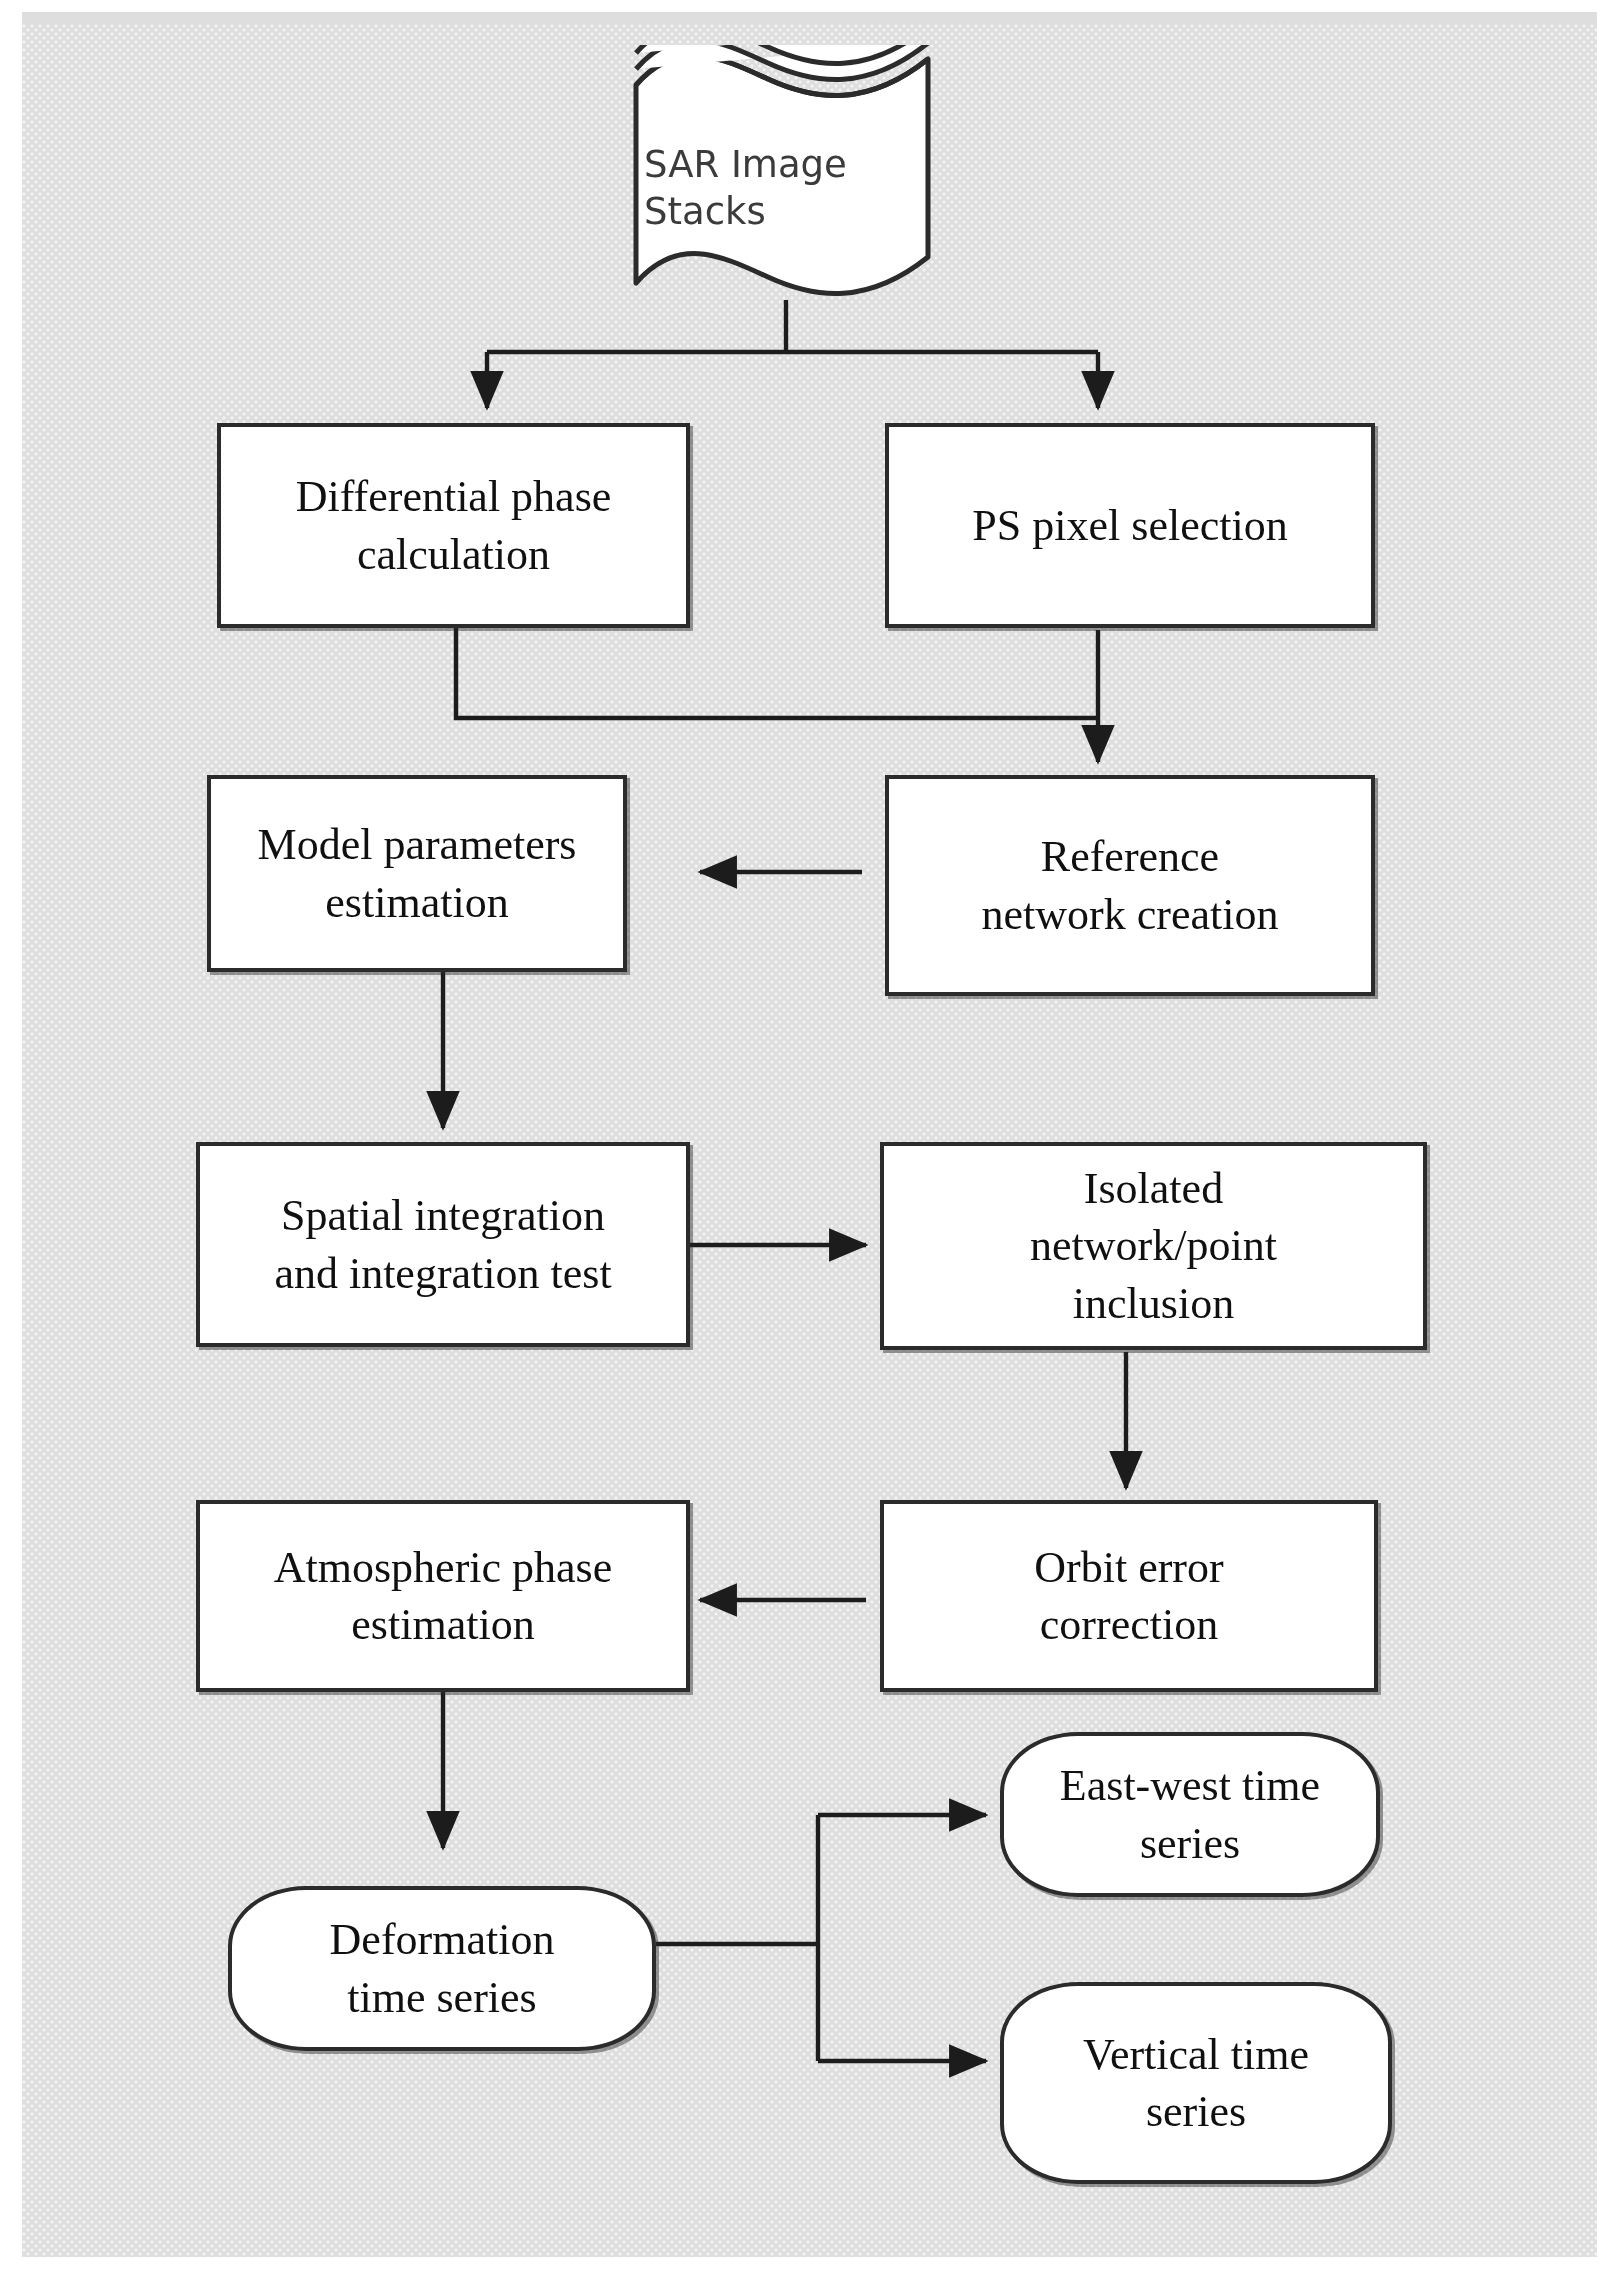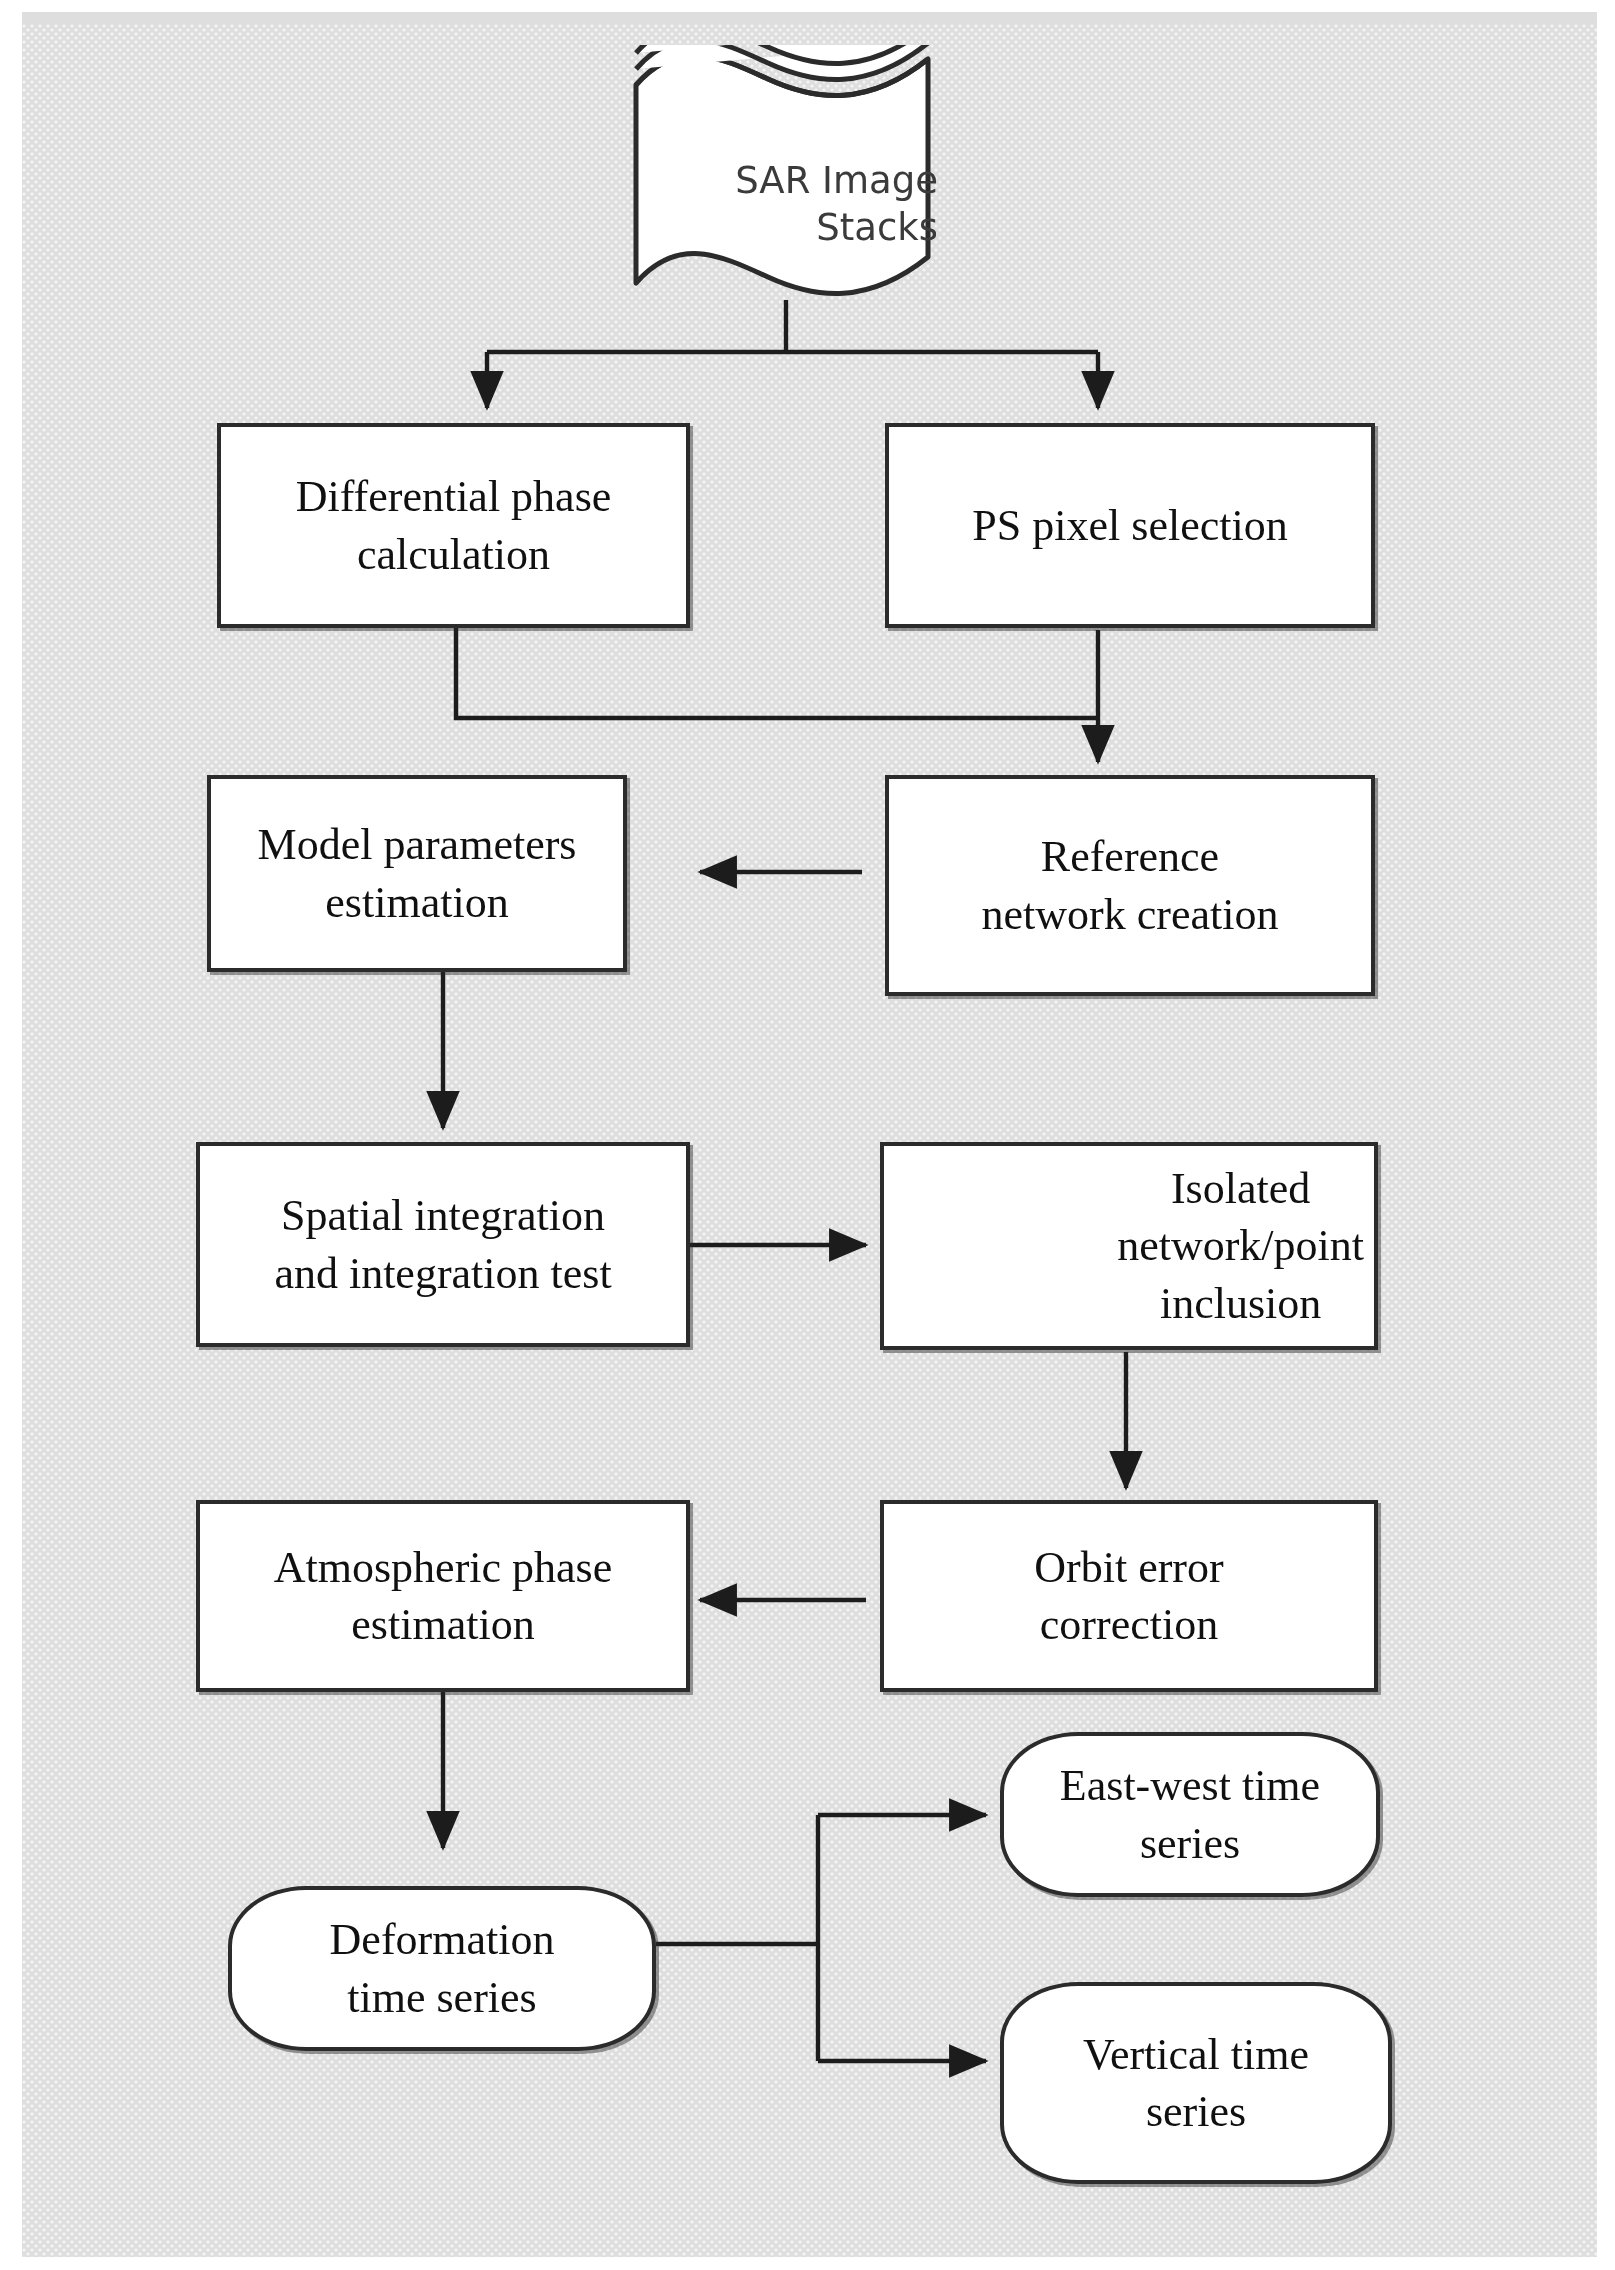--- a/index.html
+++ b/index.html
@@ -72,30 +72,29 @@
   
   #doc-node {
     position: absolute;
     left: 628px;
     top: 45px;
     width: 310px;
     height: 255px;
   }
   #doc-node .doc-text {
     position: absolute;
-    left: 0;
+    left: 16px;
     top: 96px;
     width: 310px;
-    text-align: right;
+    text-align: left;
     font-family: "DejaVu Sans", "Liberation Sans", sans-serif;
     font-size: 37px;
     line-height: 1.28;
     color: #3b3b3b;
     white-space: pre-line;
-    margin-top: 16px;
   }
 </style>
 </head>
 <body>
 
 <div id="page">
 
   <div id="canvas-band"></div>
   <div id="canvas"></div>
 
@@ -168,21 +167,21 @@
   <div class="node rect fs-44" style="left:885px; top:775px; width:490px; height:221px;">
     <span class="lbl">Reference
 network creation</span>
   </div>
 
   <div class="node rect fs-44" style="left:196px; top:1142px; width:494px; height:205px;">
     <span class="lbl">Spatial integration
 and integration test</span>
   </div>
 
-  <div class="node rect fs-44" style="left:880px; top:1142px; width:498px; height:208px;justify-content:flex-end;">
+  <div class="node rect fs-44" style="left:880px; top:1142px; width:547px; height:208px;">
     <span class="lbl">Isolated
 network/point
 inclusion</span>
   </div>
 
   <div class="node rect fs-44" style="left:196px; top:1500px; width:494px; height:192px;">
     <span class="lbl">Atmospheric phase
 estimation</span>
   </div>
 

